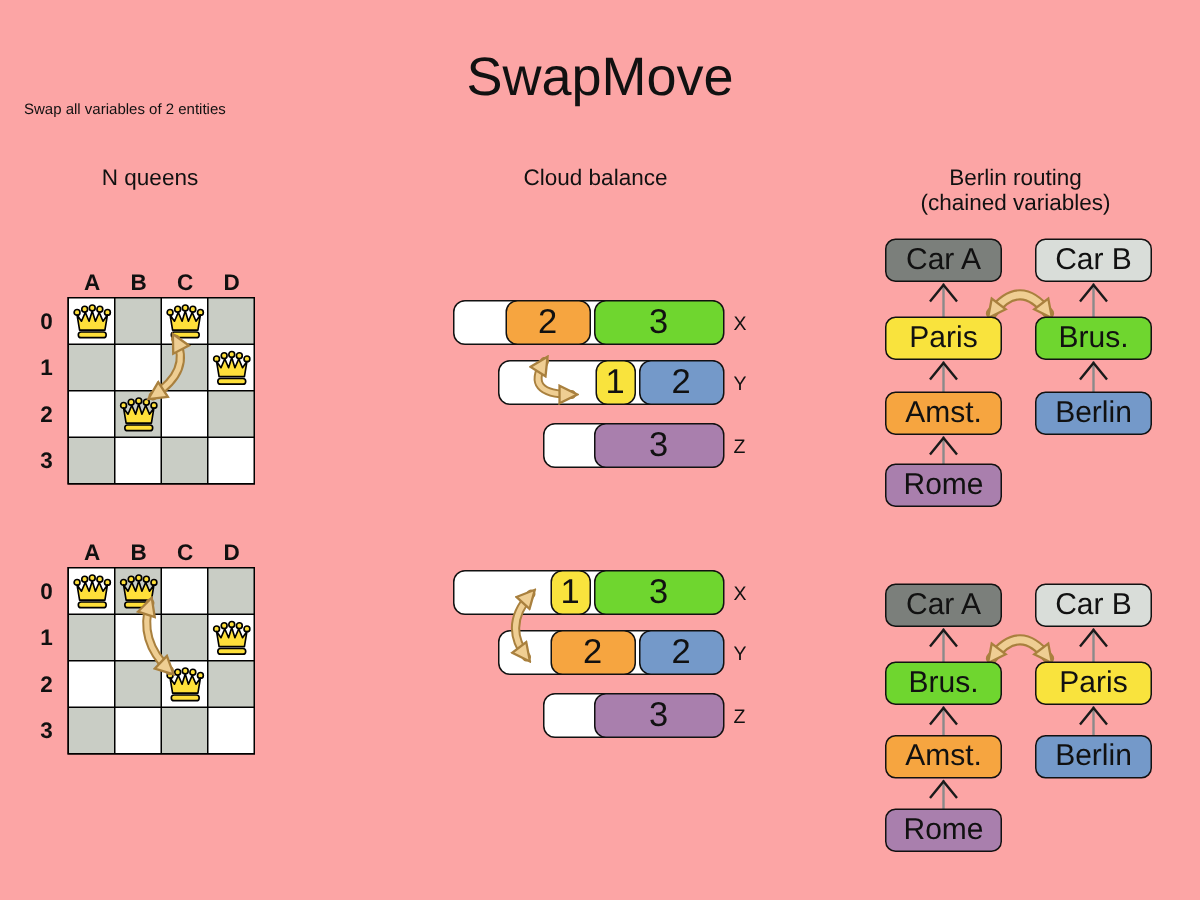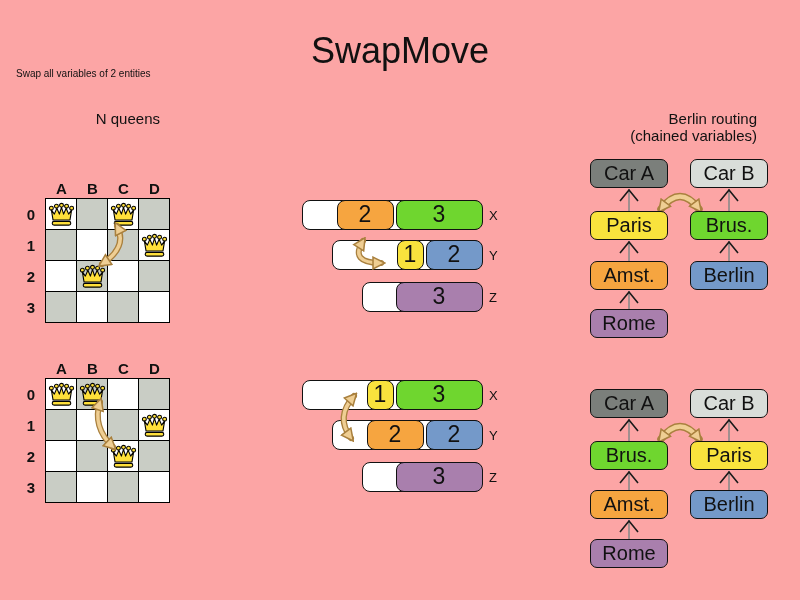--- a/index.html
+++ b/index.html
@@ -1,21 +1,21 @@
 <!DOCTYPE html>
 <html><head>
 <meta charset="utf-8">
 <style>
   html,body{margin:0;padding:0;background:#fff;}
   .stage{position:relative;width:800px;height:600px;background:#fca5a5;overflow:hidden;
          font-family:"Liberation Sans", sans-serif;color:#111;}
   .title{position:absolute;top:30px;left:0;width:800px;text-align:center;
          font-size:36px;font-weight:400;}
   .subtitle{position:absolute;top:68px;left:16px;width:800px;text-align:left;font-size:10px;}
-  .col-head{position:absolute;text-align:right;font-size:15px;}
+  .col-head{position:absolute;text-align:center;font-size:15px;}
   
   .board{position:absolute;display:grid;grid-template-columns:repeat(4,30px);
          grid-template-rows:repeat(4,30px);gap:1px;background:#000;border:1.5px solid #000;}
   .cell{background:#fff;}
   .cell.dark{background:#C9CDC5;}
   .queen{position:absolute;width:27px;height:26px;}
   .board-label{position:absolute;width:30px;text-align:center;font-size:15px;font-weight:600;}
   
   .cloud-row{position:absolute;height:30px;background:#fff;border:1.5px solid #111;
              border-radius:8px;box-sizing:border-box;}
@@ -31,20 +31,21 @@
 </style>
 </head>
 <body>
 
 <div class="stage">
 
   <div class="title">SwapMove</div>
   <div class="subtitle">Swap all variables of 2 entities</div>
 
   <div class="col-head" style="left:40px;top:110px;width:120px">N queens</div>
+  <div class="col-head" style="left:322px;top:110px;width:150px">Cloud balance</div>
   <div class="col-head" style="left:597px;top:110px;width:160px">Berlin routing</div>
   <div class="col-head" style="left:597px;top:127px;width:160px">(chained variables)</div>
 
   <div class="board" id="board-before" style="left:45px;top:198px">
       <div class="cell"></div>
       <div class="cell dark"></div>
       <div class="cell"></div>
       <div class="cell dark"></div>
       <div class="cell dark"></div>
       <div class="cell"></div>

